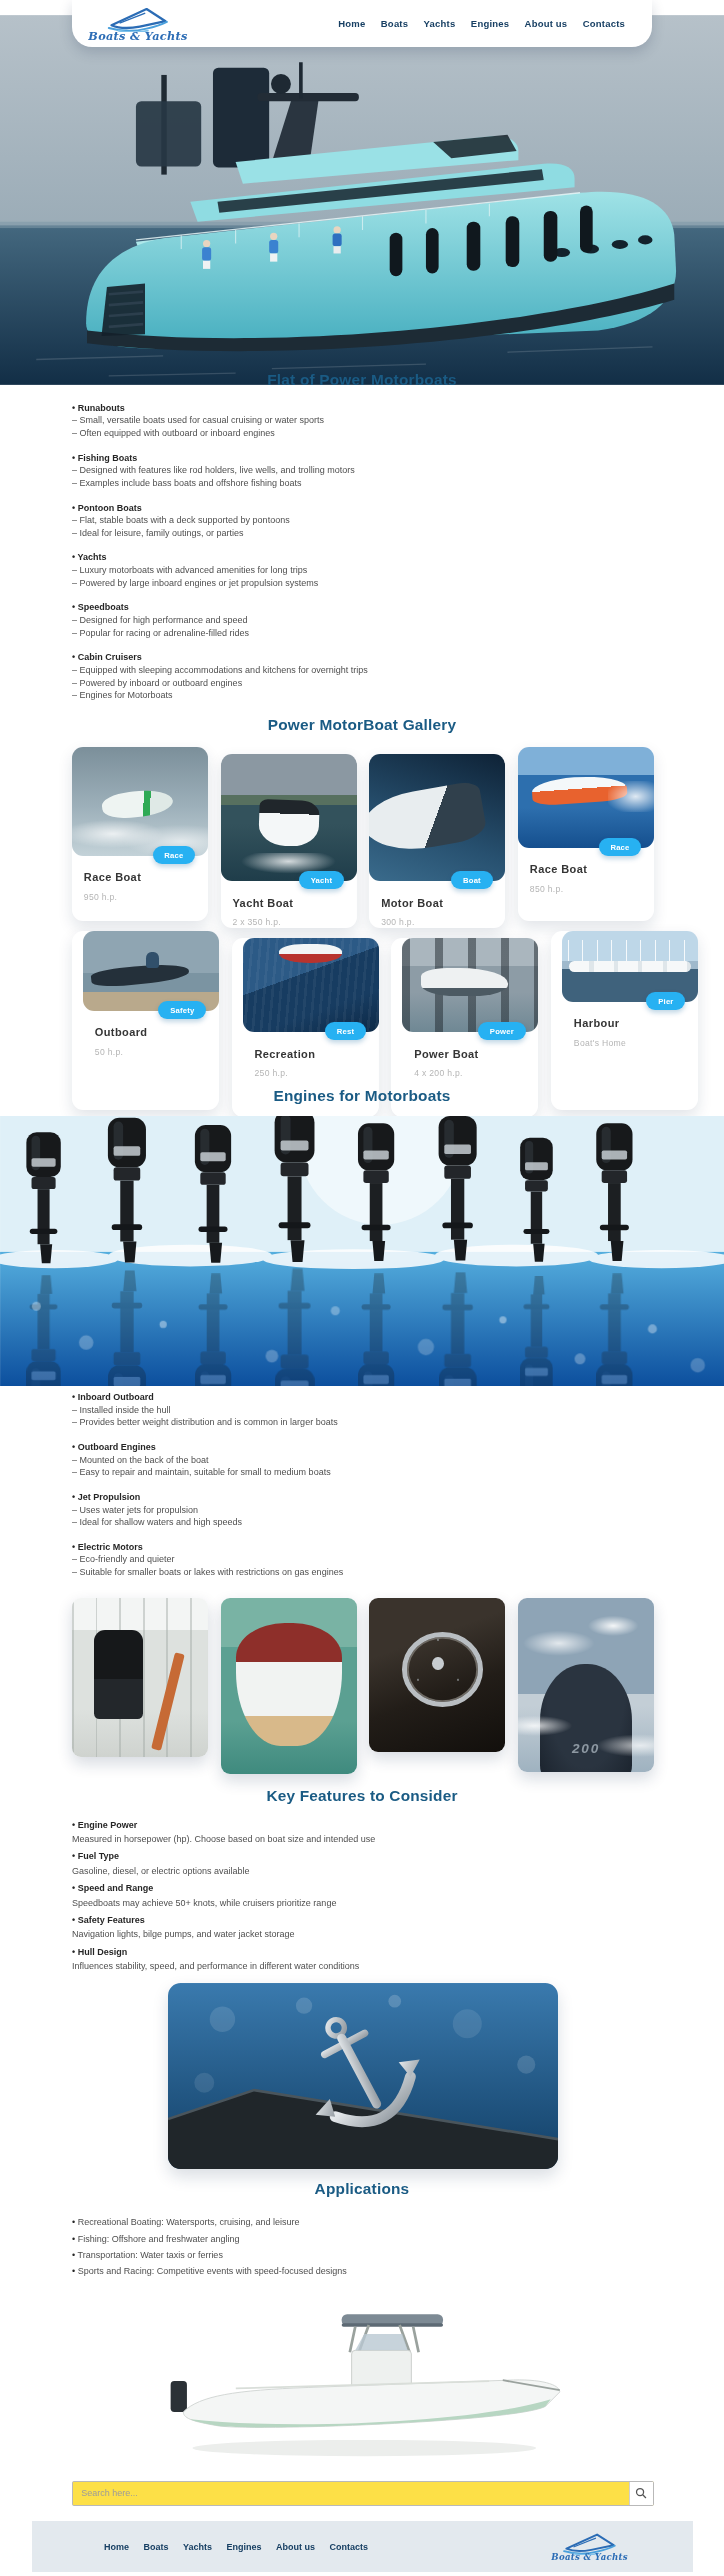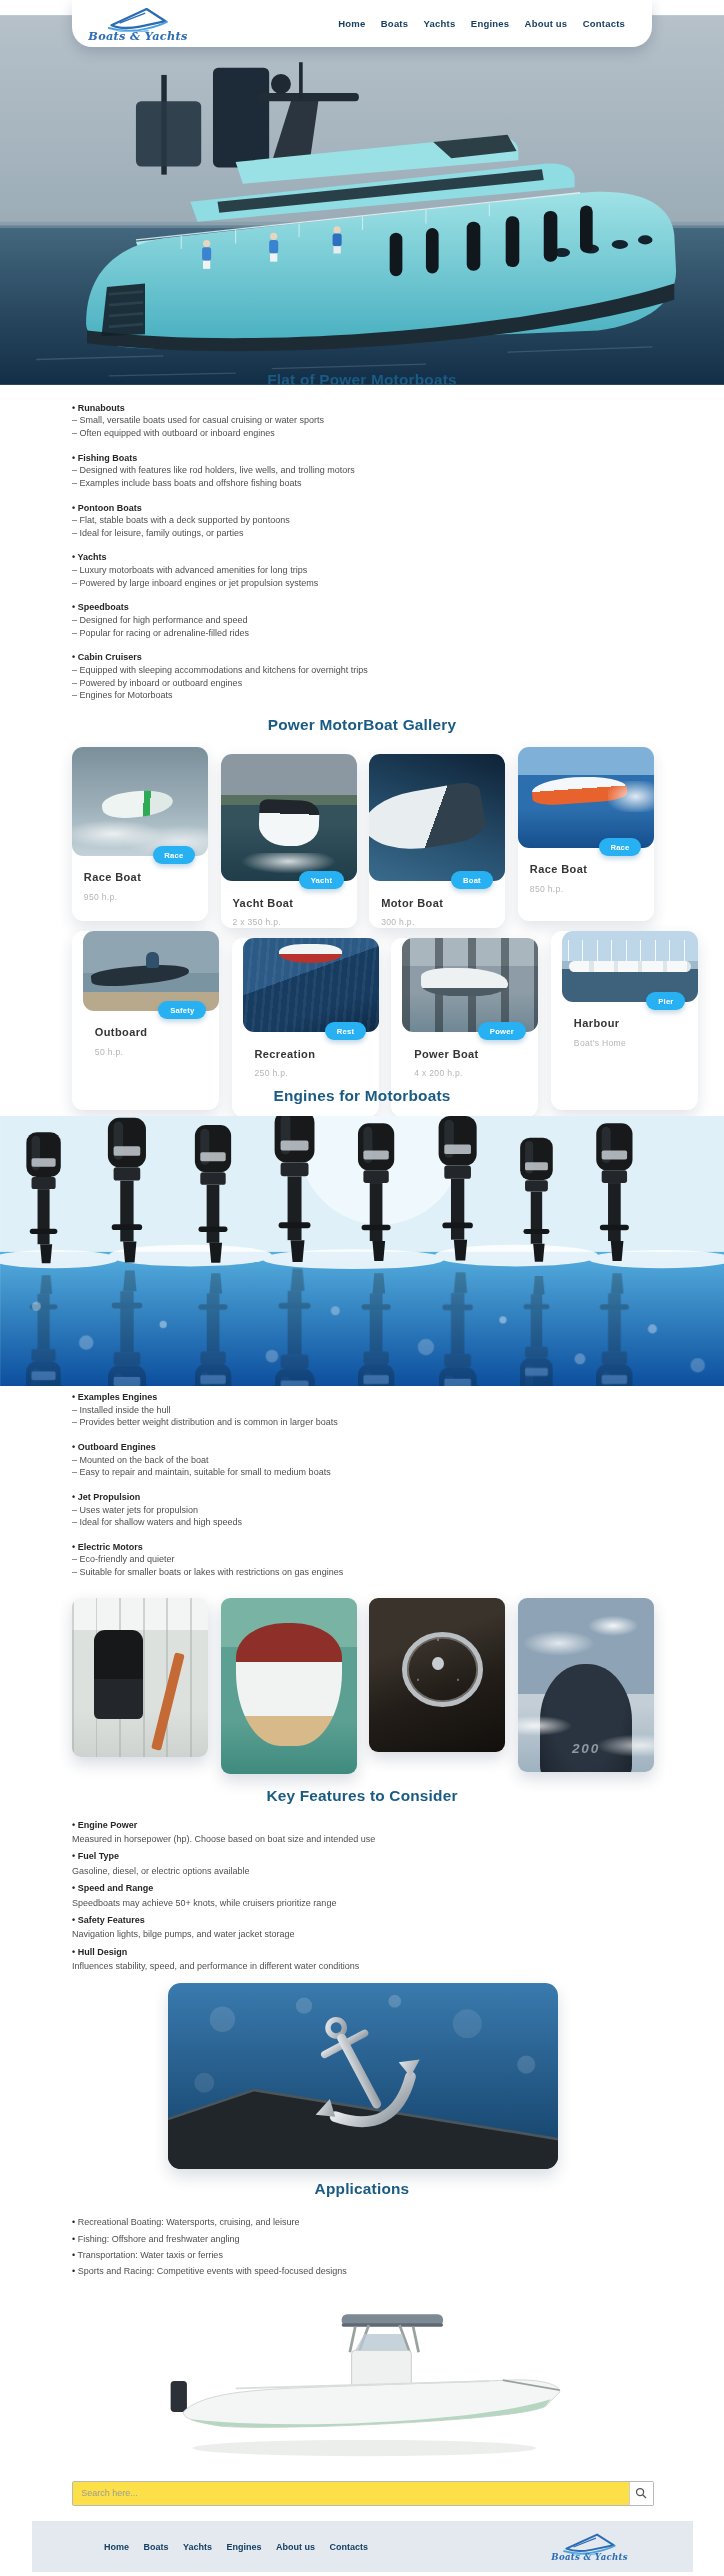--- a/index.html
+++ b/index.html
@@ -408,21 +408,21 @@
       <circle cx="555" cy="225" r="4" opacity=".4"></circle>
         <circle cx="640" cy="268" r="6" opacity=".28"></circle>
       <circle cx="720" cy="235" r="5" opacity=".35"></circle>
         <circle cx="770" cy="275" r="8" opacity=".22"></circle>
     </g>
   </svg>
 </div>
 
 <div class="abs" style="top:1391px;left:72px;width:580px;">
   <div class="grp">
-    <div class="grp-name">Examples Engines</div>
+    <div class="grp-name">Inboard Outboard</div>
     <div class="grp-line">Installed inside the hull</div>
     <div class="grp-line">Provides better weight distribution and is common in larger boats</div>
   </div>
   <div class="grp">
     <div class="grp-name">Outboard Engines</div>
     <div class="grp-line">Mounted on the back of the boat</div>
     <div class="grp-line">Easy to repair and maintain, suitable for small to medium boats</div>
   </div>
   <div class="grp">
     <div class="grp-name">Jet Propulsion</div>

